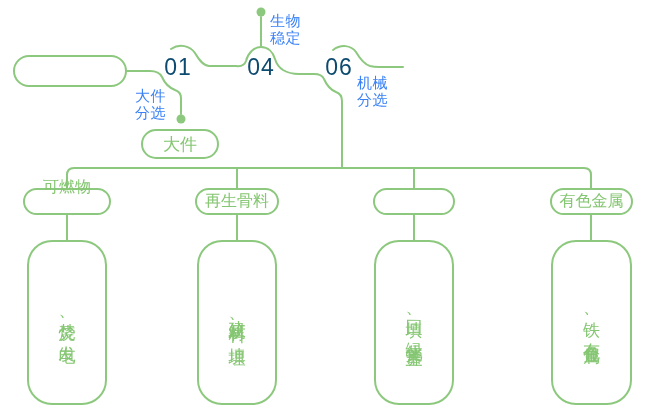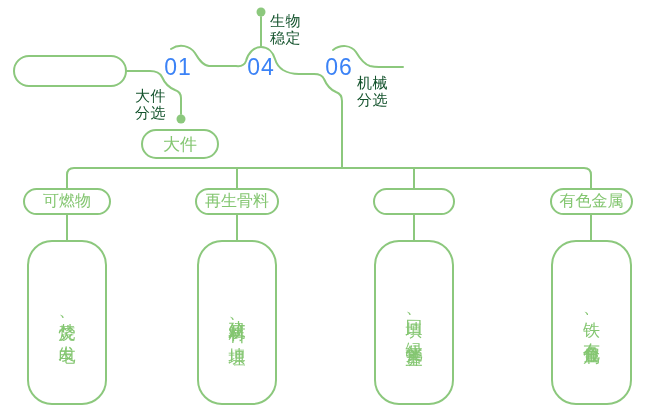--- a/index.html
+++ b/index.html
@@ -10,24 +10,24 @@
   .stage{position:absolute;left:0;top:0;width:648px;height:416px;}
   svg.lines{position:absolute;left:0;top:0;}
   .txt{position:absolute;color:#84c671;}
   .pill-label{
     display:flex;align-items:center;justify-content:center;
     text-align:center;font-size:16px;color:#84c671;
   }
   .root-label{font-size:17px;}
   .step-num{
     font-size:23px;line-height:26px;text-align:center;
-    color:#3b82f6;letter-spacing:1px;font-weight:400;
+    color:#0c4a6e;letter-spacing:1px;font-weight:400;
   }
   .dark-label{
-    font-size:15px;line-height:17px;color:#14532d;
+    font-size:15px;line-height:17px;color:#3b82f6;
     white-space:pre-line;letter-spacing:0.5px;
   }
   .vbox{
     position:absolute;display:flex;align-items:center;justify-content:center;
   }
   .vtext{
     writing-mode:vertical-rl;text-orientation:upright;
     font-size:17px;letter-spacing:2px;color:#84c671;line-height:1;
   }
   .ls-wide{letter-spacing:4px;}
@@ -86,21 +86,21 @@
 
   <div class="dark-label" style="position:absolute;left:135px;top:87px;">大件
 分选</div>
   <div class="dark-label" style="position:absolute;left:270px;top:12px;">生物
 稳定</div>
   <div class="dark-label" style="position:absolute;left:357px;top:74px;">机械
 分选</div>
 
   <div class="txt pill-label root-label" style="left:142px;top:130px;width:76px;height:28px;">大件</div>
 
-  <div class="txt pill-label" style="left:24px;top:189px;width:86px;height:25px;">可燃物</div>
+  <div class="txt pill-label" style="left:24px;top:175px;width:86px;height:25px;">可燃物</div>
   <div class="txt pill-label" style="left:196px;top:189px;width:82px;height:25px;">再生骨料</div>
   <div class="txt pill-label" style="left:551px;top:189px;width:81px;height:25px;">有色金属</div>
 
   <div class="vbox" style="left:28px;top:241px;width:78px;height:163px;">
     <span class="vtext">焚烧、发电</span>
   </div>
   <div class="vbox" style="left:198px;top:241px;width:78px;height:163px;">
     <span class="vtext">建筑材料、填埋</span>
   </div>
   <div class="vbox" style="left:375px;top:241px;width:78px;height:163px;">

